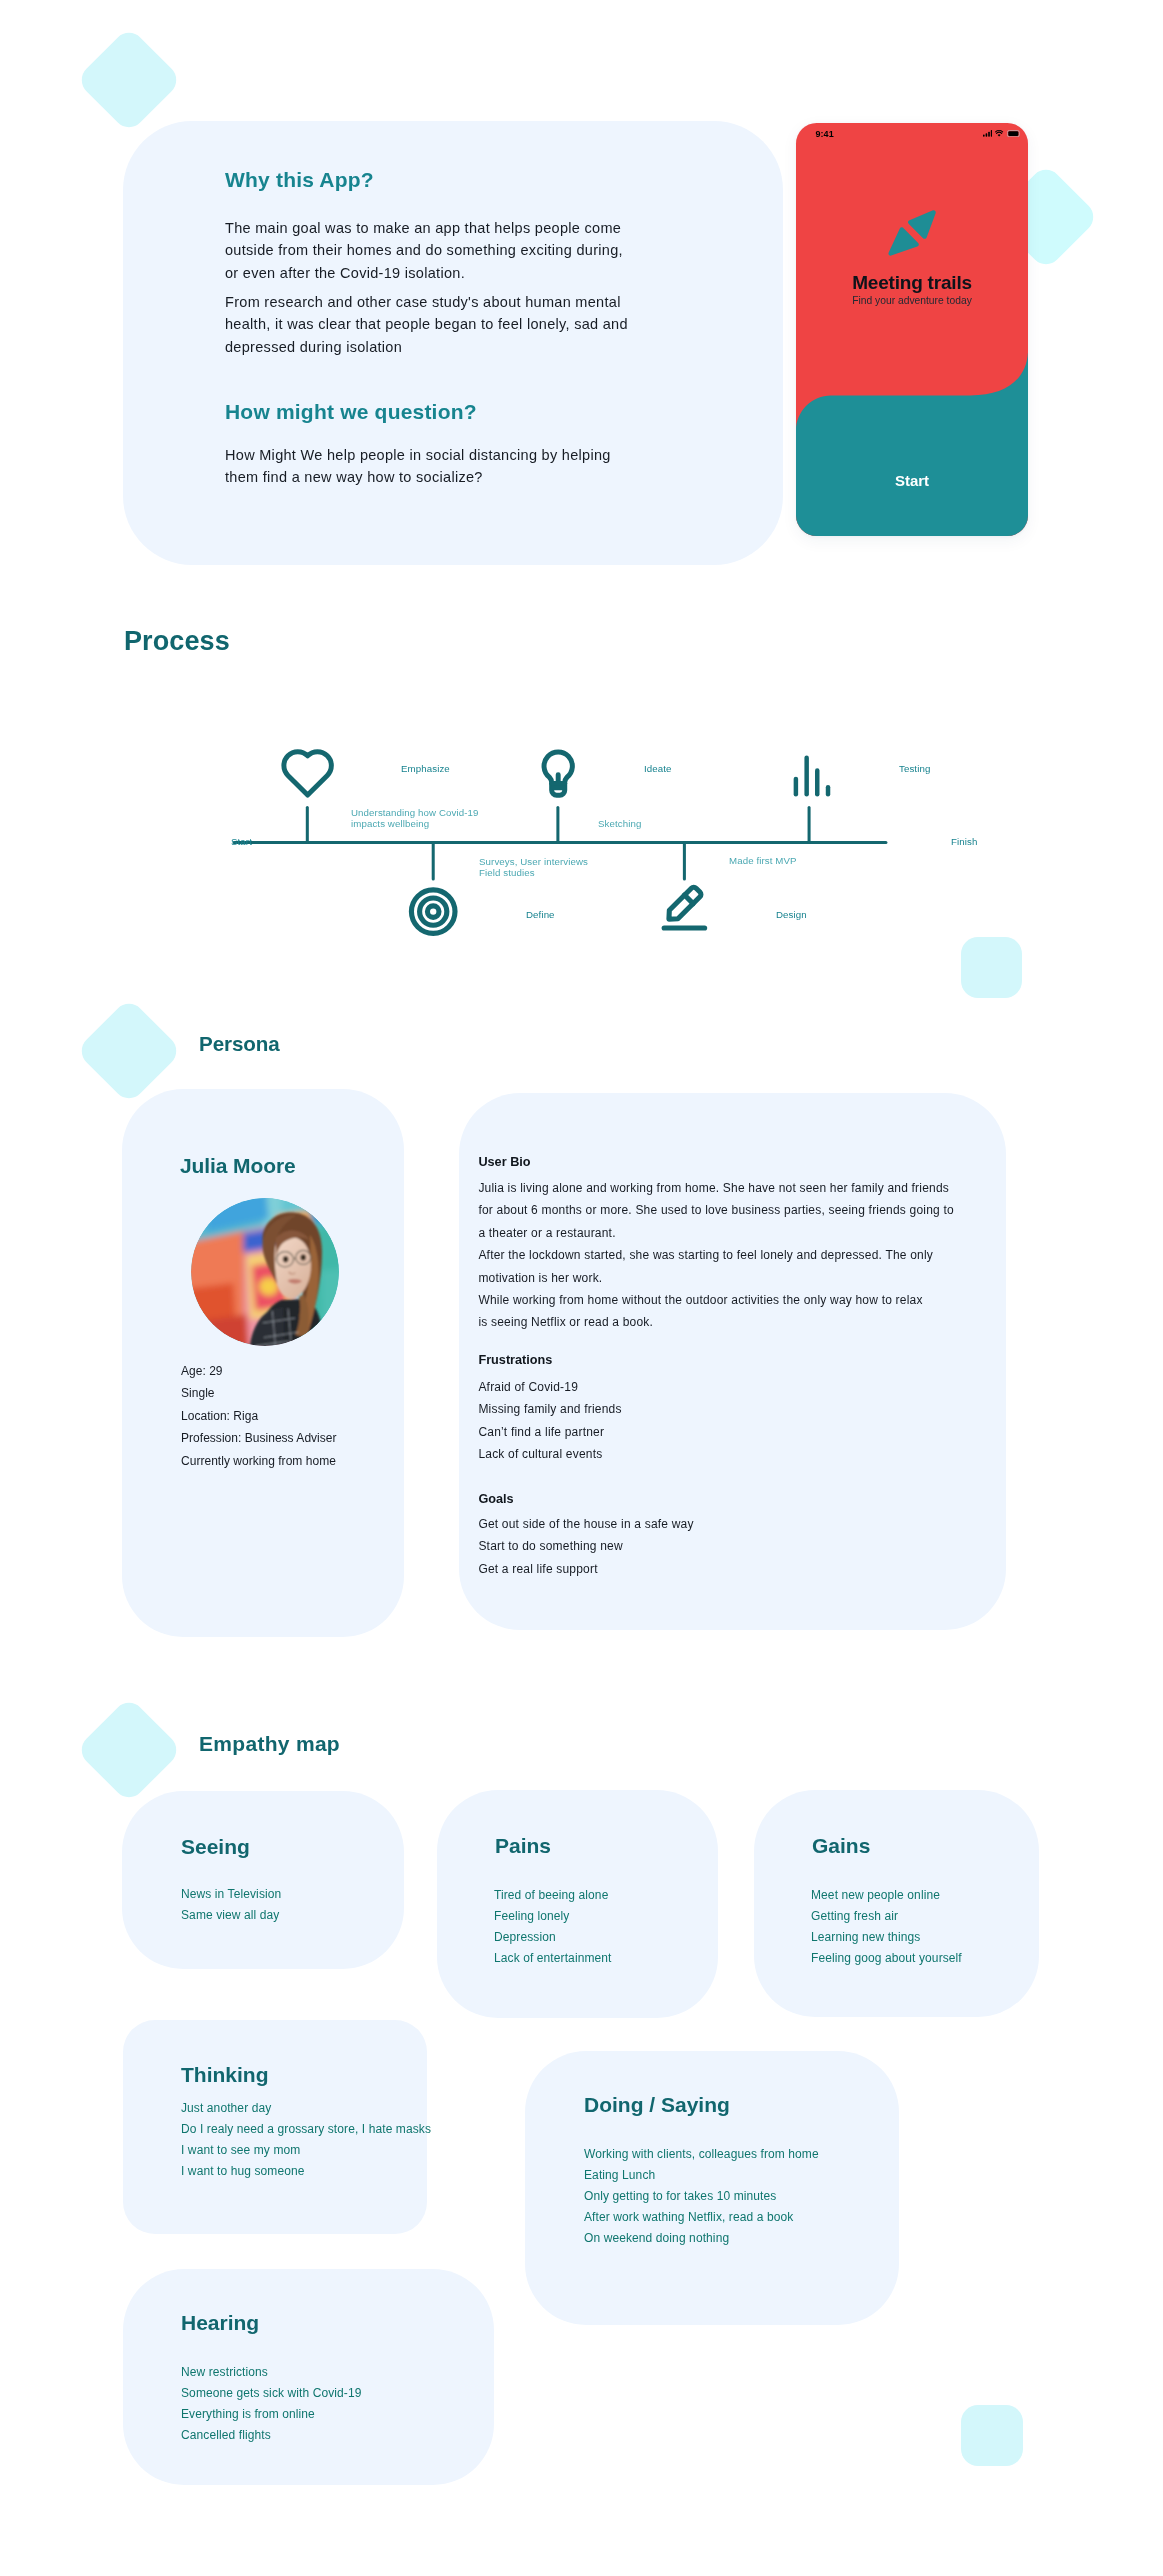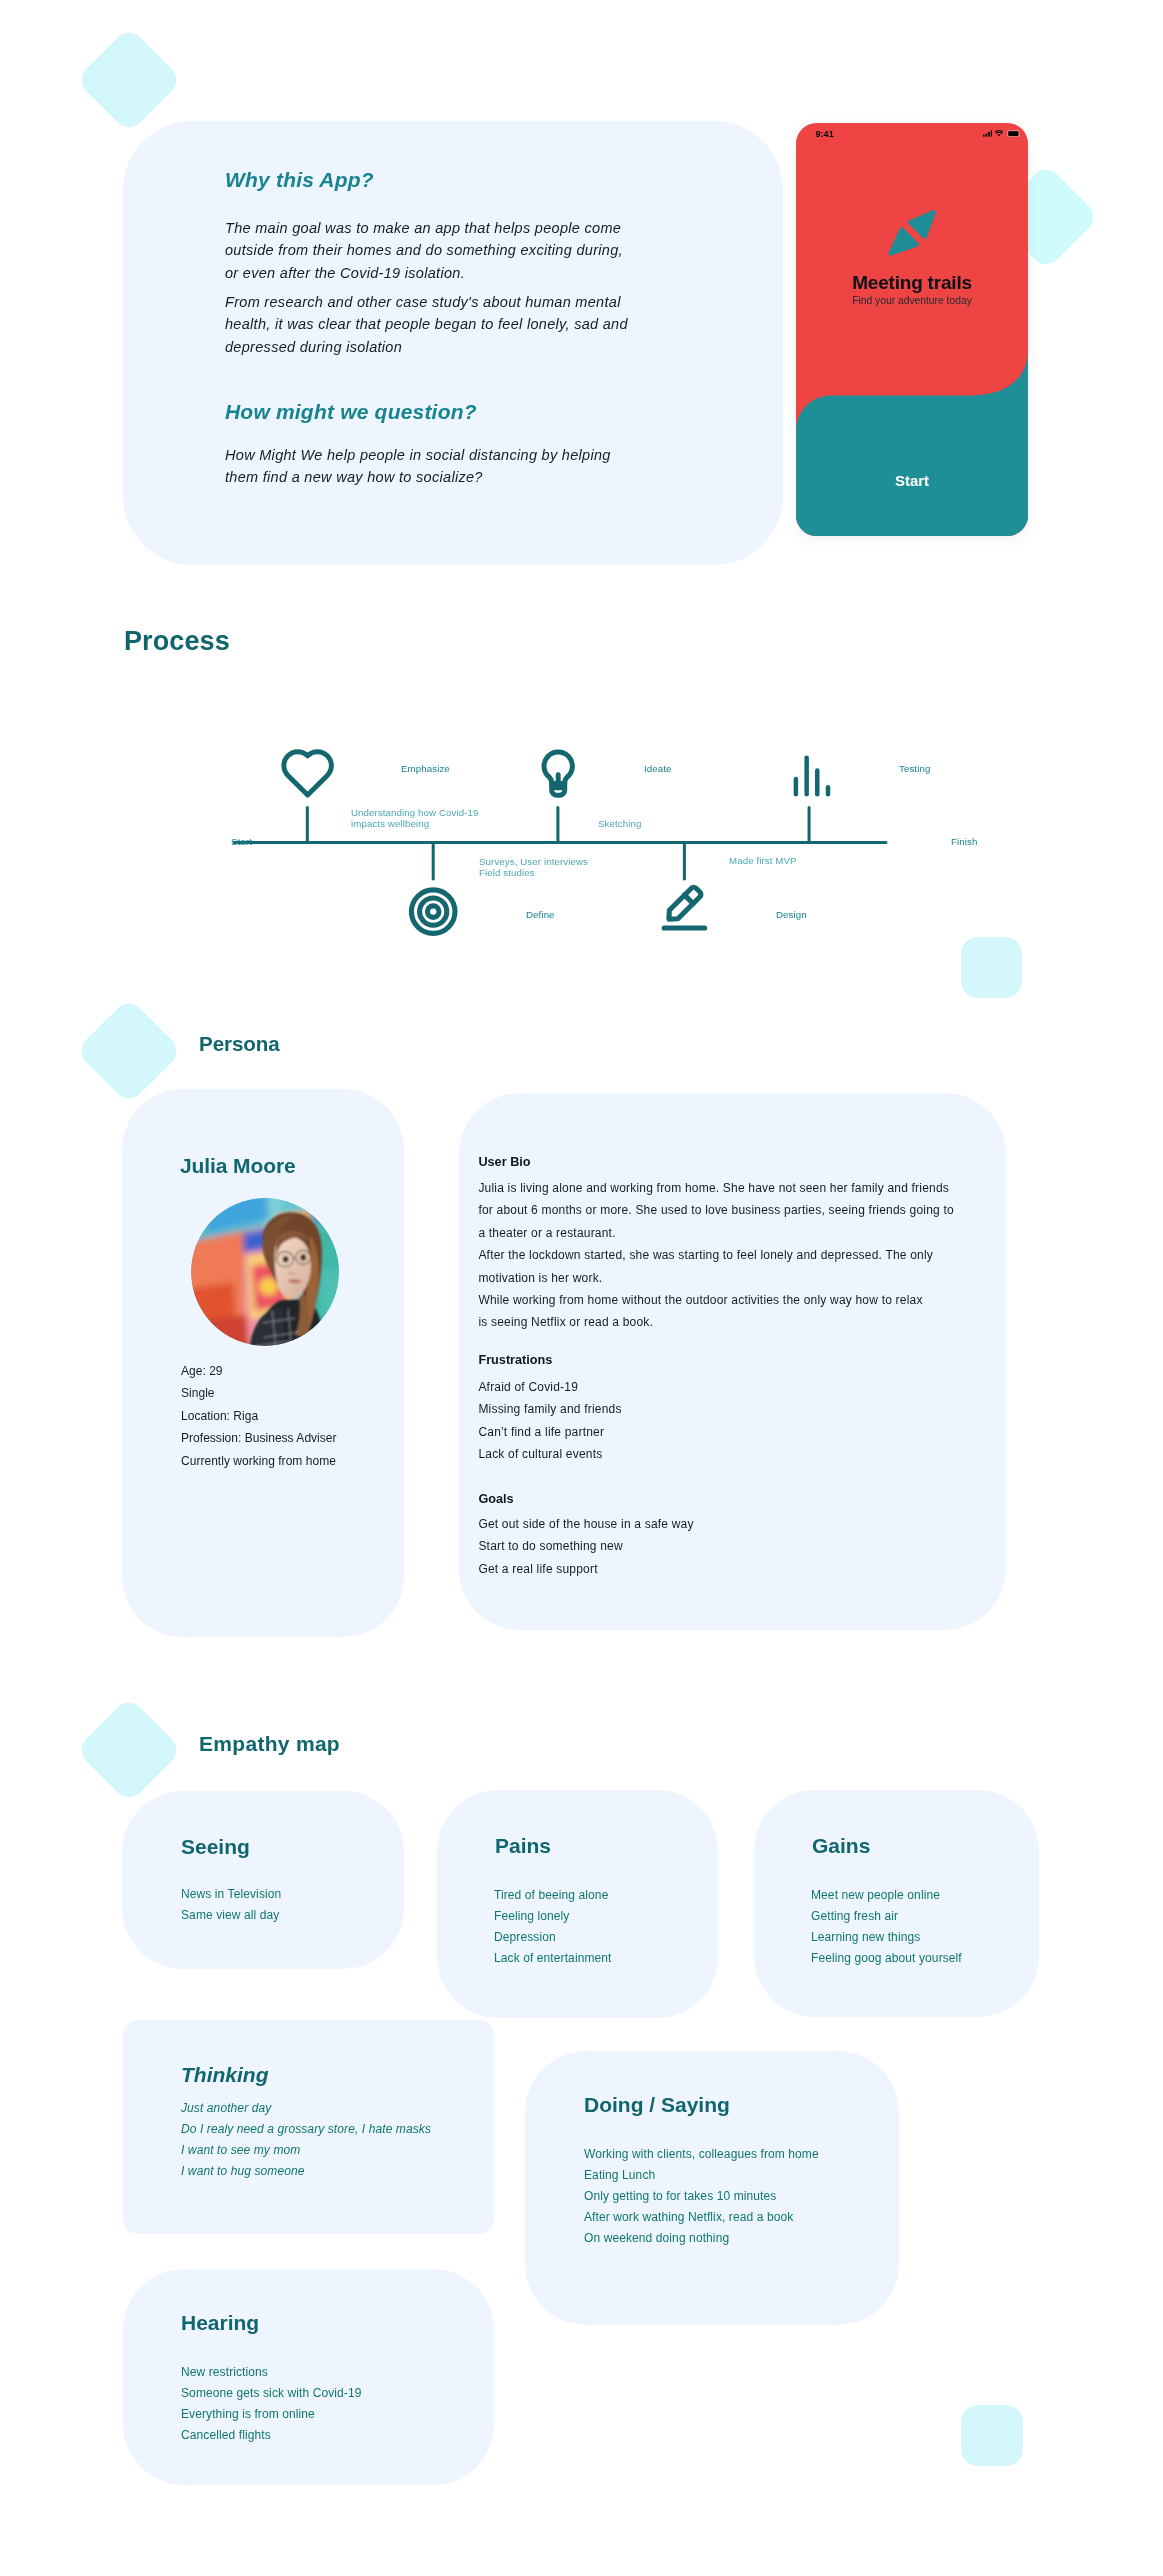--- a/index.html
+++ b/index.html
@@ -15,21 +15,21 @@
 
   h2.sec{margin:0;color:#11666e;font-weight:700;letter-spacing:-0.2px;}
   .body-t{color:#171c24;font-weight:400;}
 
   
   .phone{position:absolute;background:#ef4444;border-radius:20.6px;
          box-shadow:0 4.8px 15.8px rgba(24,60,90,.055), 0 0.6px 3.6px rgba(24,60,90,.04);
          overflow:hidden;}
 
   
-  .why-card{padding:16px;font-style:italic;}
+  .why-card{padding:16px;}
   .why-card .why-title{position:absolute;left:102px;top:47px;font-size:21px;line-height:24px;letter-spacing:0.2px;color:#17848f;}
   .why-card p{position:absolute;left:102px;width:460px;margin:0;font-size:14.5px;line-height:22.4px;letter-spacing:0.3px;color:#171c24;}
   .why-card p[data-name="why-paragraph-1"]{top:96px;}
   .why-card p[data-name="why-paragraph-2"]{top:170px;}
   .why-card .why-title2{position:absolute;left:102px;top:279px;font-size:21px;line-height:24px;letter-spacing:0.2px;color:#17848f;}
   .why-card p[data-name="hmw-paragraph-1"]{top:323px;}
 
   
   .status-bar{position:absolute;left:0;top:3.6px;width:100%;height:14.5px;display:flex;align-items:center;
               justify-content:space-between;padding:0 7.9px 0 19.4px;box-sizing:border-box;}
@@ -309,21 +309,21 @@
   <div class="panel emp" data-name="empathy-card-pains" style="left:437px;top:1790px;width:281px;height:228px;border-radius:61px;">
     <div class="emp-h" data-name="empathy-card-title" style="left:58px;top:44px;">Pains</div>
     <div class="emp-l" data-name="empathy-card-items" style="left:57px;top:95px;">Tired of beeing alone<br>Feeling lonely<br>Depression<br>Lack of entertainment</div>
   </div>
 
   <div class="panel emp" data-name="empathy-card-gains" style="left:754px;top:1790px;width:285px;height:227px;border-radius:61px;">
     <div class="emp-h" data-name="empathy-card-title" style="left:58px;top:44px;">Gains</div>
     <div class="emp-l" data-name="empathy-card-items" style="left:57px;top:95px;">Meet new people online<br>Getting fresh air<br>Learning new things<br>Feeling goog about yourself</div>
   </div>
 
-  <div class="panel emp" data-name="empathy-card-thinking" style="left:123px;top:2020px;width:371px;height:214px;border-radius:15px;font-style:italic;">
+  <div class="panel emp" data-name="empathy-card-thinking" style="left:123px;top:2020px;width:304px;height:214px;border-radius:32px;">
     <div class="emp-h" data-name="empathy-card-title" style="left:58px;top:43px;">Thinking</div>
     <div class="emp-l" data-name="empathy-card-items" style="left:58px;top:78px;">Just another day<br>Do I realy need a grossary store, I hate masks<br>I want to see my mom<br>I want to hug someone</div>
   </div>
 
   <div class="panel emp" data-name="empathy-card-doing-saying" style="left:525px;top:2051px;width:374px;height:274px;border-radius:61px;">
     <div class="emp-h" data-name="empathy-card-title" style="left:59px;top:42px;">Doing / Saying</div>
     <div class="emp-l" data-name="empathy-card-items" style="left:59px;top:93px;">Working with clients, colleagues from home<br>Eating Lunch<br>Only getting to for takes 10 minutes<br>After work wathing Netflix, read a book<br>On weekend doing nothing</div>
   </div>
 
   <div class="panel emp" data-name="empathy-card-hearing" style="left:123px;top:2269px;width:371px;height:216px;border-radius:61px;">

